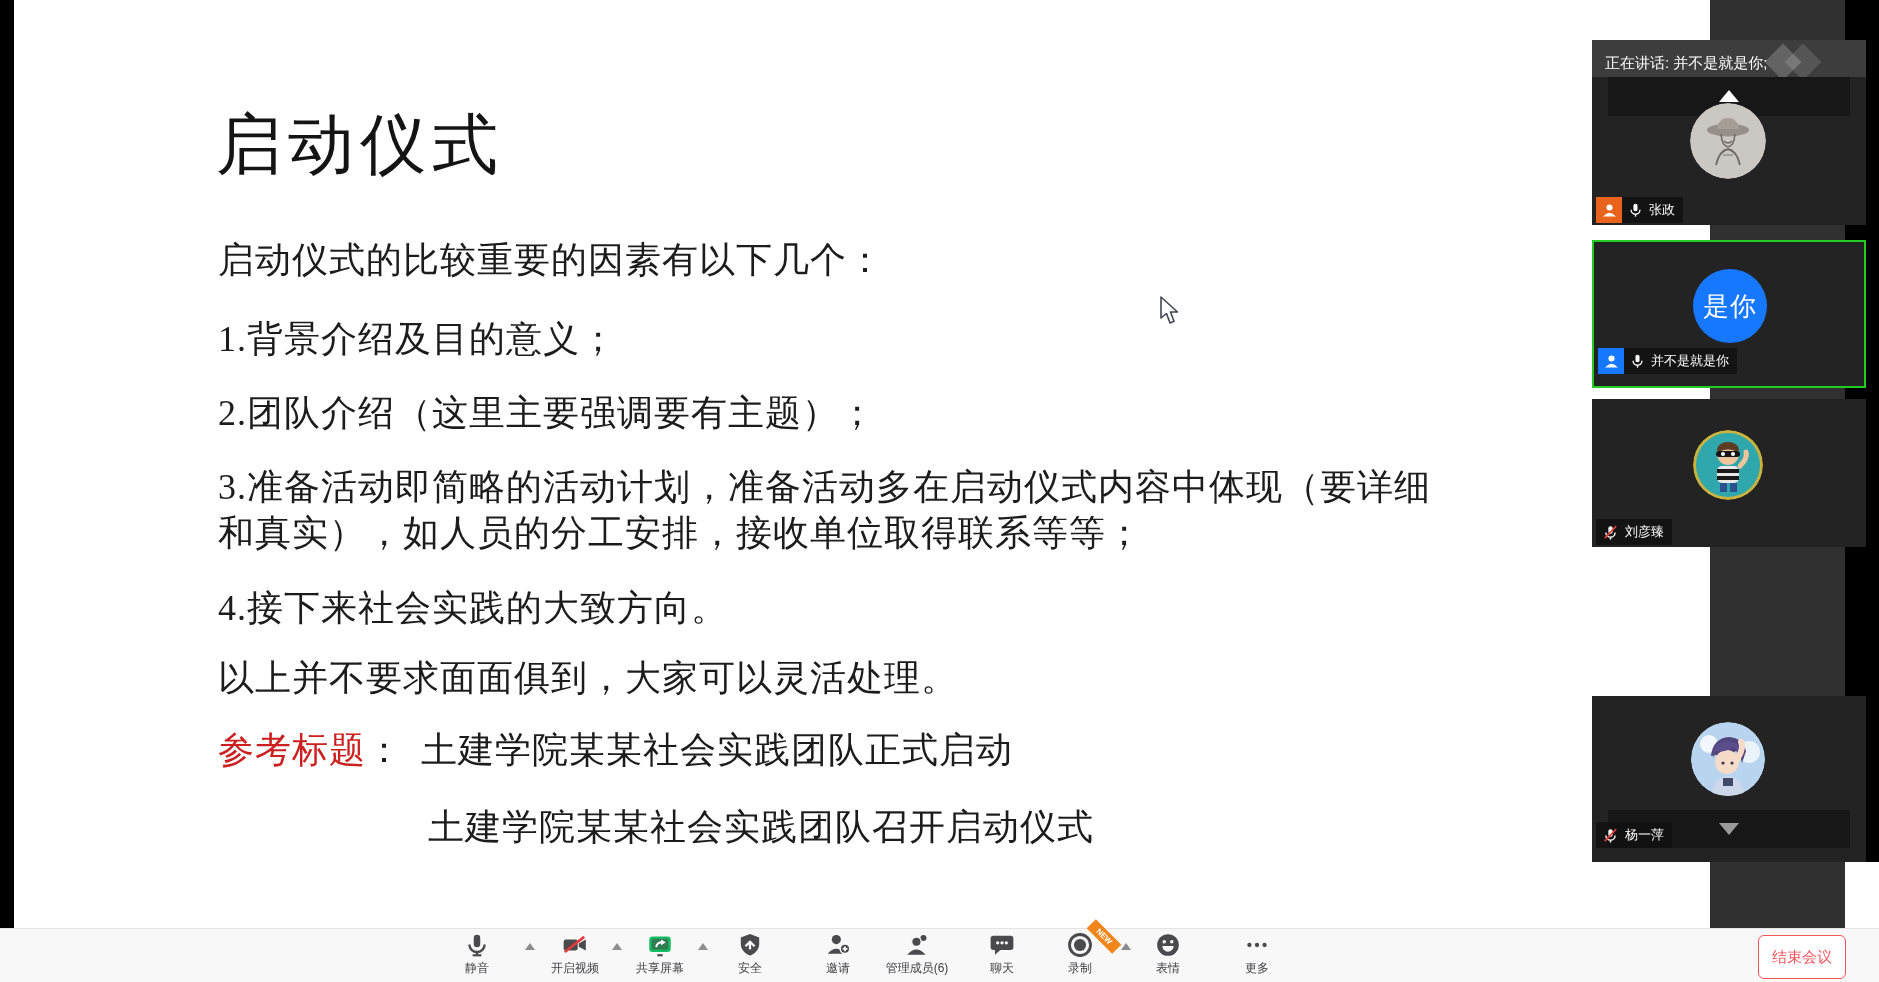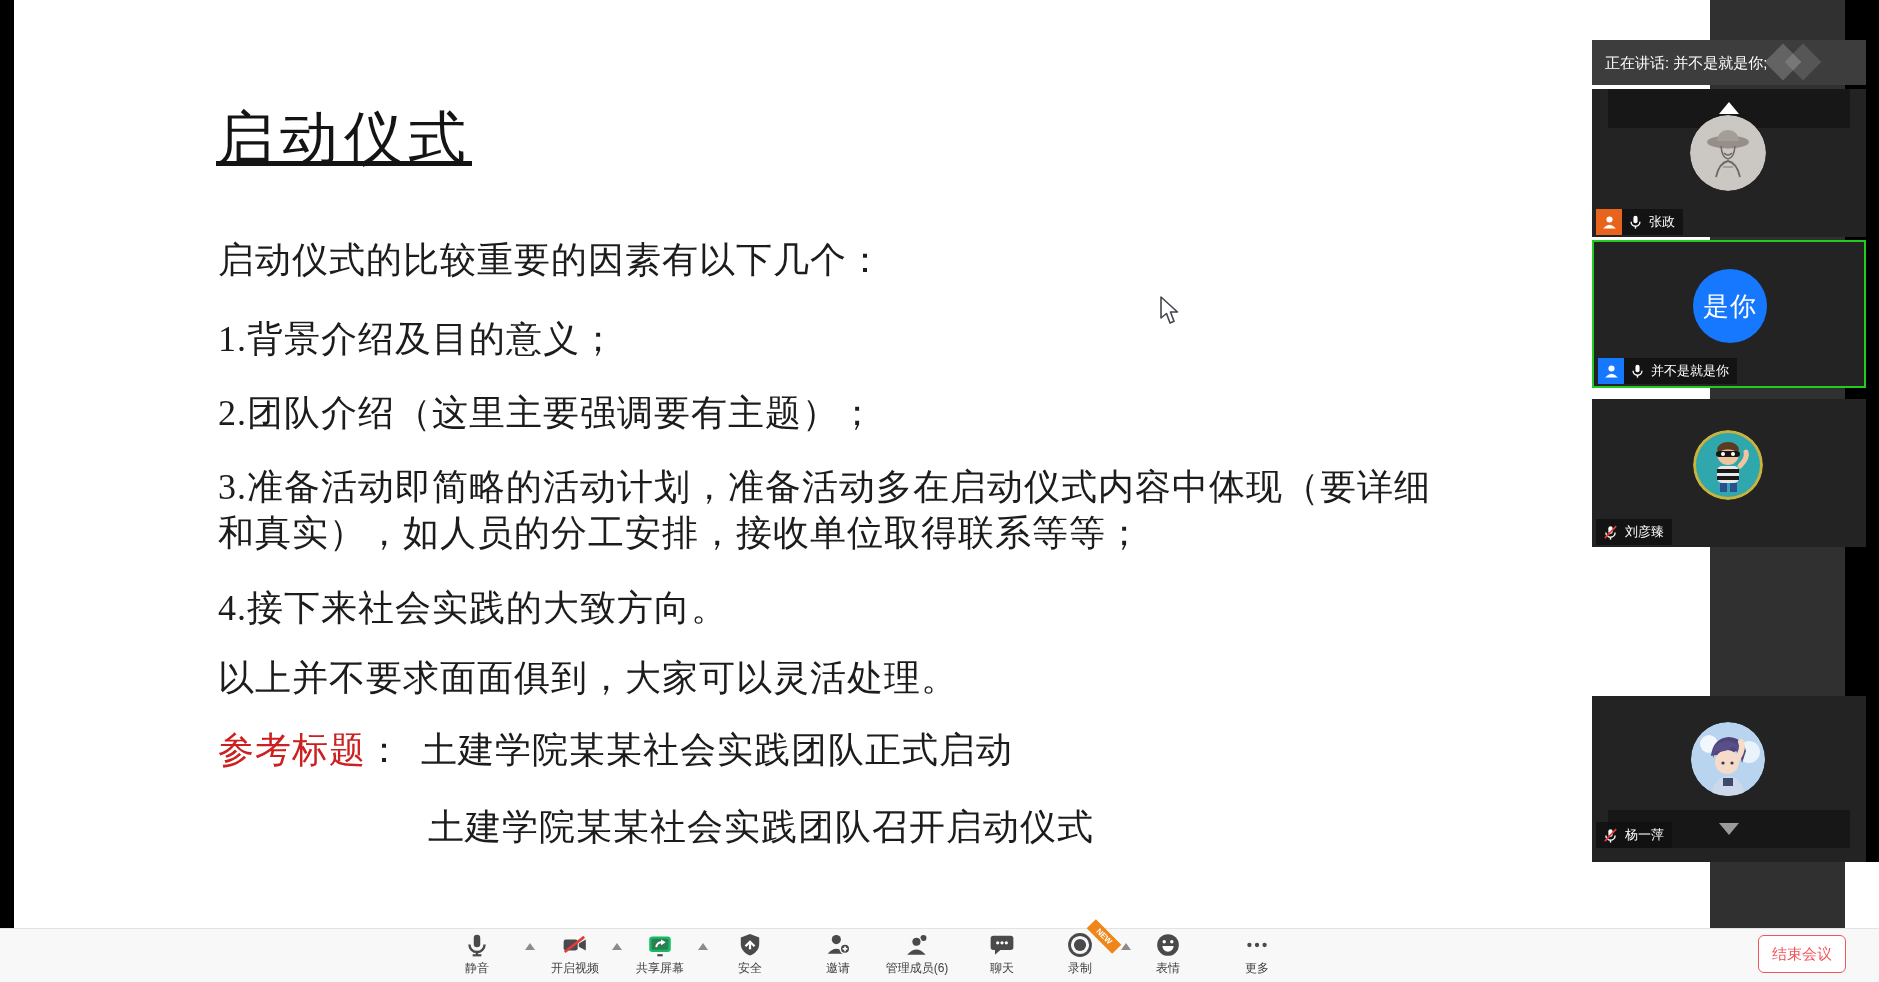--- a/index.html
+++ b/index.html
@@ -2,21 +2,21 @@
 <html><head>
 <meta charset="utf-8">
 <style>
   html,body{margin:0;padding:0;background:#888;}
   .stage{position:relative;width:1879px;height:982px;background:#ffffff;overflow:hidden;
          font-family:"Liberation Sans",sans-serif;}
   .abs{position:absolute;}
 
   
   .slide-text{font-family:"Liberation Serif","DejaVu Serif",serif;color:#1c1c1c;white-space:nowrap;}
-  .slide-title{font-size:58px;letter-spacing:6px;color:#141414;text-decoration:underline;}
+  .slide-title{font-size:66px;letter-spacing:6px;color:#141414;}
   .slide-line{font-size:36px;letter-spacing:1px;}
   .ref-label{color:#cc2020;}
 
   
   .cursor{width:22px;height:30px;}
 
   
   .backdrop-gray{left:1710px;top:0;width:135px;height:928px;background:#303030;}
   .backdrop-black{left:1845px;top:0;width:34px;height:862px;background:#000;}
   .left-strip{left:0;top:0;width:14px;height:928px;background:#000;}
@@ -50,21 +50,21 @@
 
   
   .toolbar{left:0;top:928px;width:1879px;height:54px;background:#f8f8f8;border-top:1px solid #e3e3e3;}
   .tb-item{position:absolute;top:2px;width:96px;margin-left:-48px;text-align:center;cursor:default;}
   .tb-item .ico{height:28px;display:flex;align-items:center;justify-content:center;}
   .tb-label{font-size:12px;color:#3f3f42;margin-top:1px;white-space:nowrap;}
   .caret{position:absolute;top:14px;width:0;height:0;margin-left:-5px;
          border-left:5px solid transparent;border-right:5px solid transparent;border-bottom:7px solid #8c8c8c;}
   .new-badge{position:absolute;background:#f08519;color:#fff;font-size:8px;font-weight:bold;
              width:36px;height:13px;line-height:13px;text-align:center;transform:rotate(45deg);}
-  .end-btn{position:absolute;left:1758px;top:6px;width:88px;height:38px;border:1.5px solid #f2545b;
+  .end-btn{position:absolute;left:1758px;top:6px;width:88px;height:44px;border:1.5px solid #f2545b;
            border-radius:6px;color:#f2545b;font-size:15px;background:#fff;
            display:flex;align-items:center;justify-content:center;box-sizing:border-box;}
 </style>
 </head>
 <body>
 
 <div class="stage">
 
   <div class="abs left-strip"></div>
   <div class="abs backdrop-gray"></div>
@@ -90,21 +90,21 @@
   </svg>
 
   <div class="abs sidebar">
 
     <div class="abs speak-bar">
       <span>正在讲话: 并不是就是你;</span>
       <div class="wm wm1"></div>
       <div class="wm wm2"></div>
     </div>
 
-    <div class="tile" style="top:49px;height:148px;">
+    <div class="tile" style="top:37px;height:148px;">
       <div class="band" style="top:0;height:39px;">
         <div class="tri-up" style="top:13px;"></div>
       </div>
       <svg class="avatar" style="left:98px;top:26px;" width="76" height="76" viewBox="0 0 76 76">
         <circle cx="38" cy="38" r="38" fill="#cbc7c3"></circle>
         <ellipse cx="38" cy="27" rx="21" ry="6.5" fill="#968f89"></ellipse>
         <path d="M27,26 a11,11 0 0 1 22,0 Z" fill="#a59e97"></path>
         <path d="M31,31 q1,12 7,13 q6,-1 7,-13" fill="none" stroke="#6f6a66" stroke-width="1.6"></path>
         <path d="M34,38 q4,4 8,0" fill="none" stroke="#6f6a66" stroke-width="1.4"></path>
         <path d="M26,62 q3,-14 12,-16 q9,2 12,16" fill="none" stroke="#6f6a66" stroke-width="1.8"></path>
@@ -125,21 +125,21 @@
           </svg>
           <span>张政</span>
         </div>
       </div>
     </div>
 
     <div class="tile active" style="top:200px;height:148px;">
       <div class="avatar avatar-blue" style="left:99px;top:27px;width:74px;height:74px;">
         <span>是你</span>
       </div>
-      <div class="name-row" style="bottom:2px;text-align:right;">
+      <div class="name-row" style="bottom:12px;text-align:right;">
         <div class="role-badge role-blue">
           <svg width="17" height="17" viewBox="0 0 20 20">
               <circle cx="10" cy="6.5" r="3.6" fill="#fff"></circle>
               <path d="M2.5,17 q7.5,-8.5 15,0 Z" fill="#fff"></path>
             </svg>
         </div>
         <div class="name-chip">
           <svg width="15" height="17" viewBox="0 0 22 24">
             <rect x="8" y="2" width="6" height="11" rx="3" fill="#fff"></rect>
             <path d="M4.5,11 a6.5,6.5 0 0 0 13,0" fill="none" stroke="#fff" stroke-width="2"></path>

